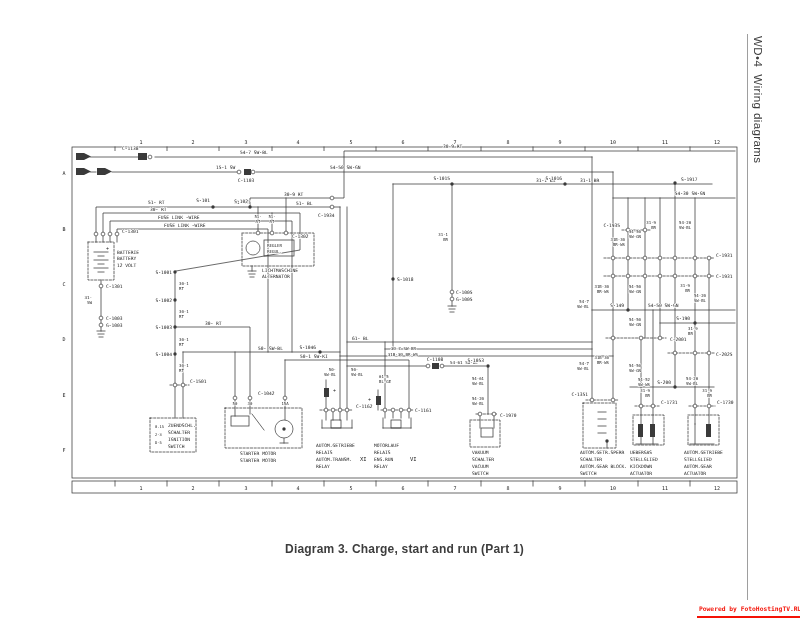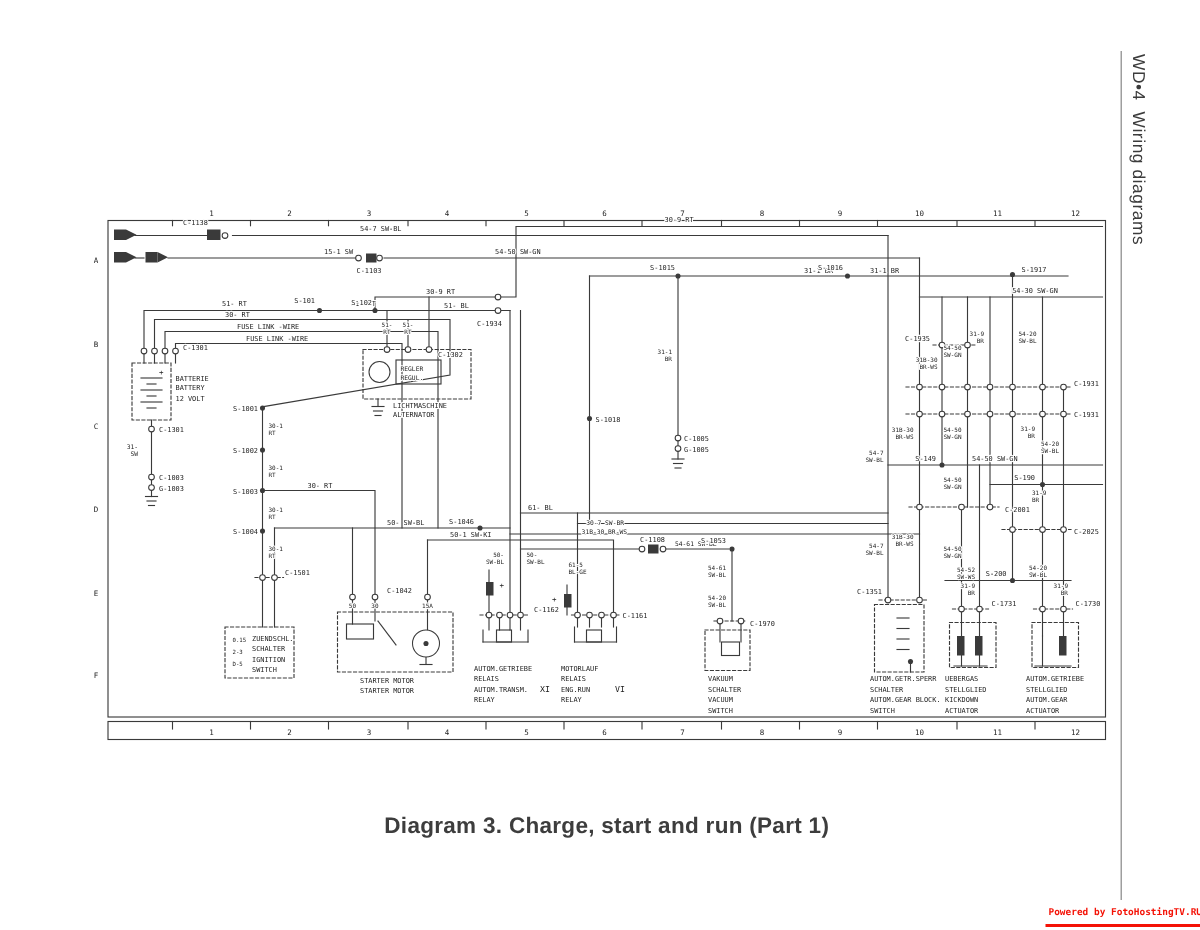--- a/index.html
+++ b/index.html
@@ -8,21 +8,21 @@
   #dsvg{position:absolute;left:0;top:0;}
   .w{stroke:#3a3a3a;stroke-width:.75;fill:none;stroke-linecap:square;}
   .d{stroke-dasharray:2 1.7;}
   .pin{stroke:#3a3a3a;stroke-width:.7;fill:#ffffff;}
   .lbl{font-family:"DejaVu Sans Mono",monospace;fill:#232323;
        paint-order:stroke;stroke:#ffffff;stroke-width:1.4px;stroke-linejoin:round;}
   .sidebar-rule{position:absolute;left:747px;top:34px;width:1px;height:566px;background:#9e9e9e;}
   .sidebar-title{position:absolute;left:752px;top:36px;writing-mode:vertical-rl;
        font-size:11.5px;color:#3c3c3c;letter-spacing:.4px;white-space:pre;}
   .caption{position:absolute;left:72px;top:542px;width:665px;text-align:center;
-       font-size:15px;font-weight:600;color:#3d3d3d;letter-spacing:.2px;}
+       font-size:12px;font-weight:600;color:#3d3d3d;letter-spacing:.2px;}
   .watermark{position:absolute;left:699px;top:605px;font-family:"DejaVu Sans Mono",monospace;
        font-size:6.3px;font-weight:bold;color:#f41206;white-space:pre;}
   .wm-line{position:absolute;left:697px;top:616px;width:103px;height:2px;background:#f41206;}
 </style>
 </head>
 <body>
 
 <div class="page">
   <svg id="dsvg" width="800" height="620" viewBox="0 0 800 620">
       <rect x="72" y="147" width="665" height="331" class="w"></rect>

